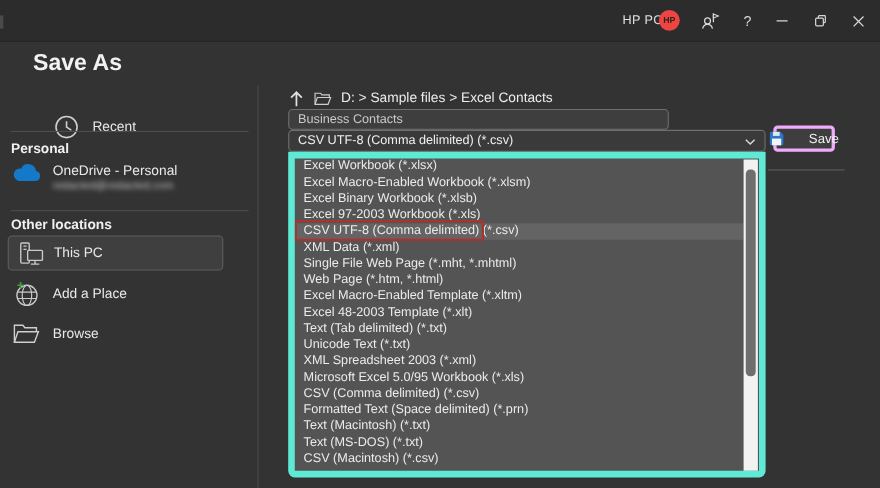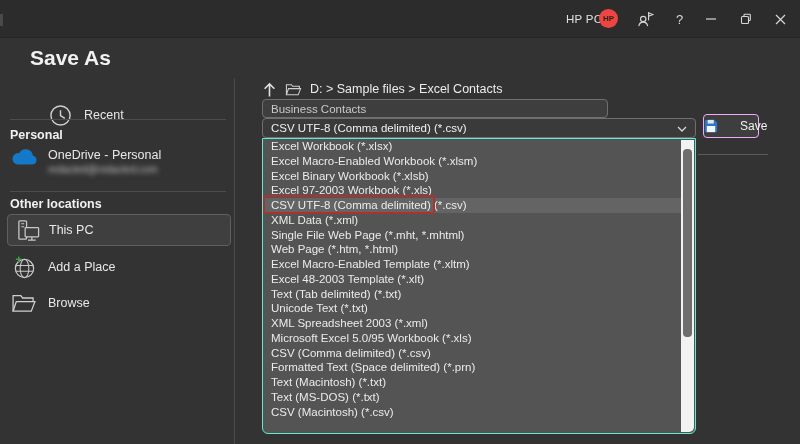--- a/index.html
+++ b/index.html
@@ -39,21 +39,21 @@
   .side-item { position: absolute; left: 0; width: 232px; display: flex; align-items: center; }
   .side-item .ic { width: 48px; display: flex; justify-content: center; flex: 0 0 48px; }
   .side-label { font-size: 12.5px; color: #e8e8e8; }
   .side-divider { position: absolute; left: 10px; width: 216px; height: 1px; background: #4d4d4d; }
   .side-header { position: absolute; left: 10px; font-size: 12.5px; font-weight: 600; color: #f0f0f0; }
   .item-recent { top: 100px; height: 30px; padding-left: 36px; }
   .item-onedrive { top: 148px; height: 36px; align-items: flex-start; }
   .onedrive-text { display: flex; flex-direction: column; gap: 2px; }
   .onedrive-email { font-size: 10px; color: #bdbdbd; filter: blur(2.5px); }
   .item-thispc {
-    top: 214px; height: 32px; left: 7px; width: 224px;
+    top: 214px; height: 32px; left: 7px; width: 196px;
     background: #3f3f3f; border: 1px solid #5f5f5f; border-radius: 4px;
   }
   .item-thispc .ic { flex: 0 0 41px; width: 41px; }
   .item-addplace { top: 252px; height: 30px; }
   .item-browse { top: 288px; height: 30px; }
 
   
   .nav-row { position: absolute; left: 262px; top: 79px; height: 20px; display: flex; align-items: center; }
   .up-arrow { margin-right: 8px; display: flex; }
   .path-folder { margin-right: 8px; display: flex; }
@@ -67,30 +67,30 @@
   }
   .select-box {
     position: absolute; left: 262px; top: 118px; width: 434px; height: 20px;
     background: #3a3a3a; border: 1px solid #6f6f6f; border-radius: 4px;
     display: flex; align-items: center; padding: 0 8px;
     font-size: 11.5px; color: #f0f0f0;
   }
   .select-box .chev { position: absolute; right: 8px; top: 7px; }
   .save-btn {
     position: absolute; left: 703px; top: 114px; width: 56px; height: 24px;
-    background: #3e3e3e; border: 1px solid #f0abfc; border-radius: 4px;
-    display: flex; align-items: center; gap: 22px;
+    background: #3e3e3e; border: 3px solid #f0abfc; border-radius: 4px;
+    display: flex; align-items: center; justify-content: center; gap: 22px;
     color: #f0f0f0; font-size: 12px; cursor: pointer;
   }
   .bg-divider { position: absolute; left: 698px; top: 154px; width: 70px; height: 1px; background: #5c5c5c; }
 
   
   .dropdown-list {
     position: absolute; left: 262px; top: 138px; width: 434px; height: 296px;
-    background: #545454; border: 1px solid #5eead4; border-radius: 0 0 6px 6px;
+    background: #545454; border: 6px solid #5eead4; border-radius: 0 0 6px 6px;
     overflow: hidden;
   }
   .opts { position: absolute; left: 0; top: 0; right: 14px; }
   .opt {
     height: 14.75px; line-height: 14.8px; padding-left: 8px;
     font-size: 11.5px; color: #ebebeb; white-space: nowrap; overflow: hidden;
   }
   .opt.hl { background: #646464; }
   .red-box {
     position: absolute; left: 0px; top: 56px; width: 172px; height: 19px;

